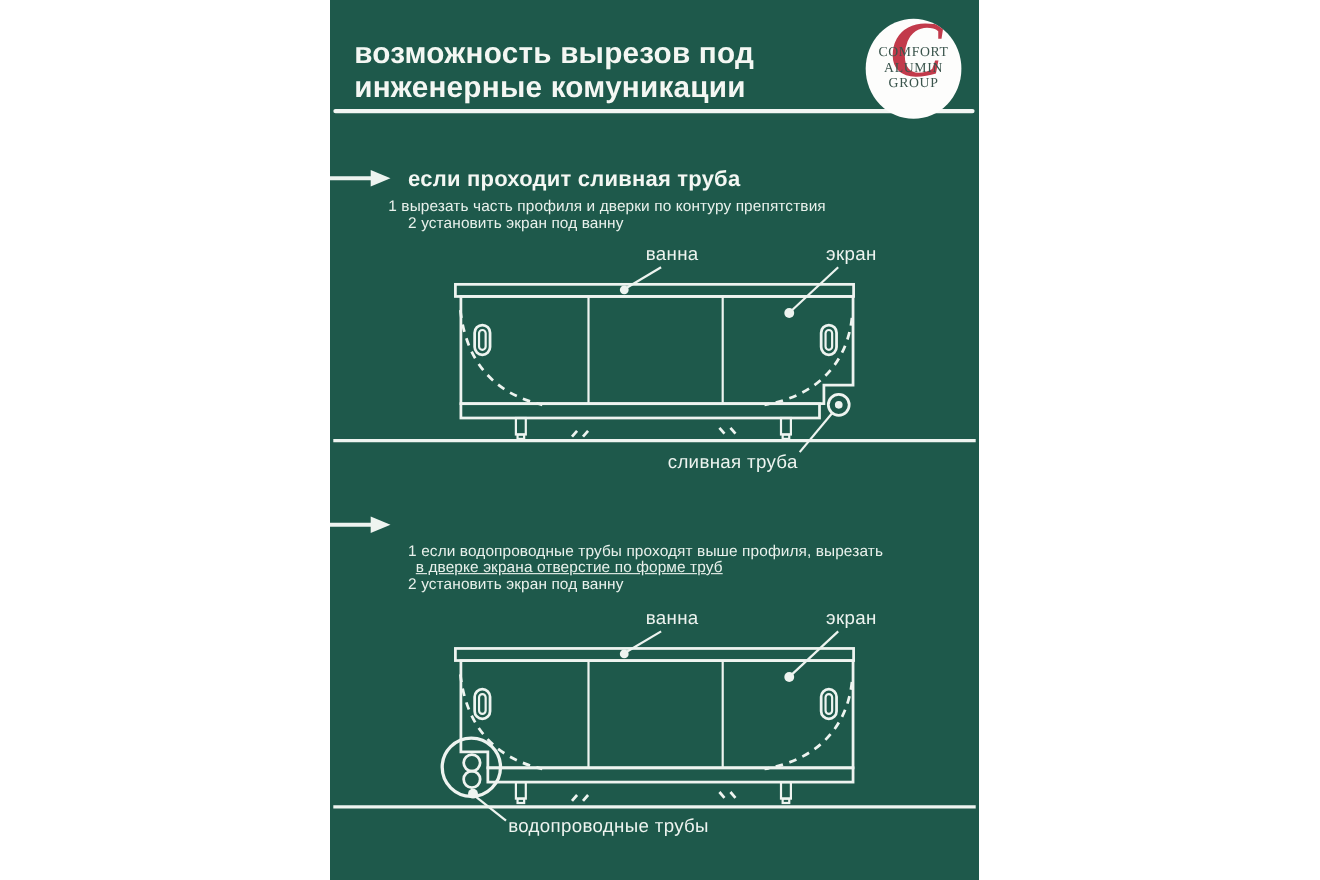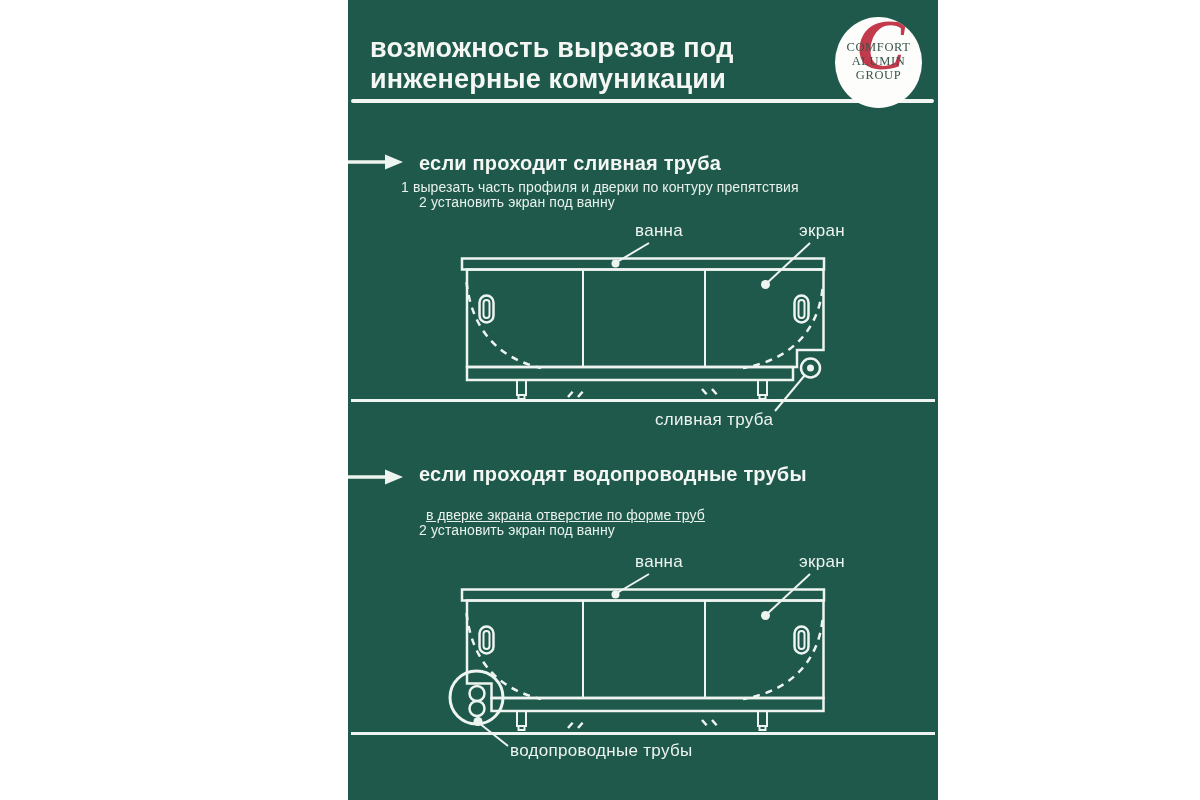--- a/index.html
+++ b/index.html
@@ -1,17 +1,17 @@
 <!DOCTYPE html>
 <html><head>
 <meta charset="utf-8">
 <style>
   * { margin:0; padding:0; box-sizing:border-box; }
   html,body { width:1200px; height:800px; background:#ffffff; font-family:"Liberation Sans","DejaVu Sans",sans-serif; }
-  .stage { position:relative; width:1100px; height:800px; background:#ffffff; overflow:hidden;margin-left:48px; }
+  .stage { position:relative; width:1100px; height:800px; background:#ffffff; overflow:hidden; }
   .panel { position:absolute; left:300px; top:0; width:590px; height:800px; background:#1e594b; }
   .abs { position:absolute; }
 
   .title { left:322px; top:33px; color:#f4f7f3; font-size:27px; font-weight:700; line-height:31px; letter-spacing:0.2px; }
   .title-underline { left:303px; top:99px; width:583px; height:4px; background:#f2f6f3; border-radius:2px; }
 
   .logo { left:787px; top:17px; width:87px; height:91px; background:#fdfdfc; border-radius:50%; z-index:6; overflow:hidden; }
   .logo .monogram { position:absolute; left:22px; top:-8px; font-family:"Liberation Serif","DejaVu Serif",serif; font-style:italic; font-weight:700; font-size:72px; color:#c23a4b; line-height:72px; }
   .logo .logo-text { position:absolute; left:0; top:23px; width:87px; text-align:center; font-family:"Liberation Serif","DejaVu Serif",serif; font-size:12.5px; font-weight:400; line-height:14px; color:#3a544c; letter-spacing:0.6px; }
 
@@ -100,21 +100,21 @@
     <circle cx="717.5" cy="284.5" r="4.5" fill="#eef4f0"></circle>
   </svg>
   <div class="abs diagram-label" style="left:587px; top:221px;">ванна</div>
   <div class="abs diagram-label" style="left:751px; top:221px;">экран</div>
   <div class="abs diagram-label" style="left:607px; top:410px;">сливная труба</div>
 
   <svg class="abs" style="left:300px; top:467px;" width="58" height="20" viewBox="0 0 58 20">
     <line class="ln" x1="0" y1="10" x2="39" y2="10" stroke-width="3.5"></line>
     <polygon points="37,2.5 55,10 37,17.5" fill="#eef4f0"></polygon>
   </svg>
-  <div class="abs section-heading h2">если проходят водопроводные трубы</div>
+  <div class="abs step" style="left:371px; top:493px;">1 если водопроводные трубы проходят выше профиля, вырезать</div>
   <div class="abs step" style="left:378px; top:508px;text-decoration:underline;">в дверке экрана отверстие по форме труб</div>
   <div class="abs step" style="left:371px; top:523px;">2 установить экран под ванну</div>
 
   <svg class="abs" style="left:300px; top:546px;" width="590" height="240" viewBox="300 546 590 240">
     <line class="ln" x1="303" y1="733.5" x2="887" y2="733.5" stroke-width="3"></line>
     <g class="ln" stroke-width="2.5">
       <rect x="414" y="589.5" width="362" height="11"></rect>
       <path d="M419,600.5 H775.5 V698 H443.5 V683.5 H419 Z"></path>
       <line x1="535" y1="600.5" x2="535" y2="698" stroke-width="2"></line>
       <line x1="657" y1="600.5" x2="657" y2="698" stroke-width="2"></line>

